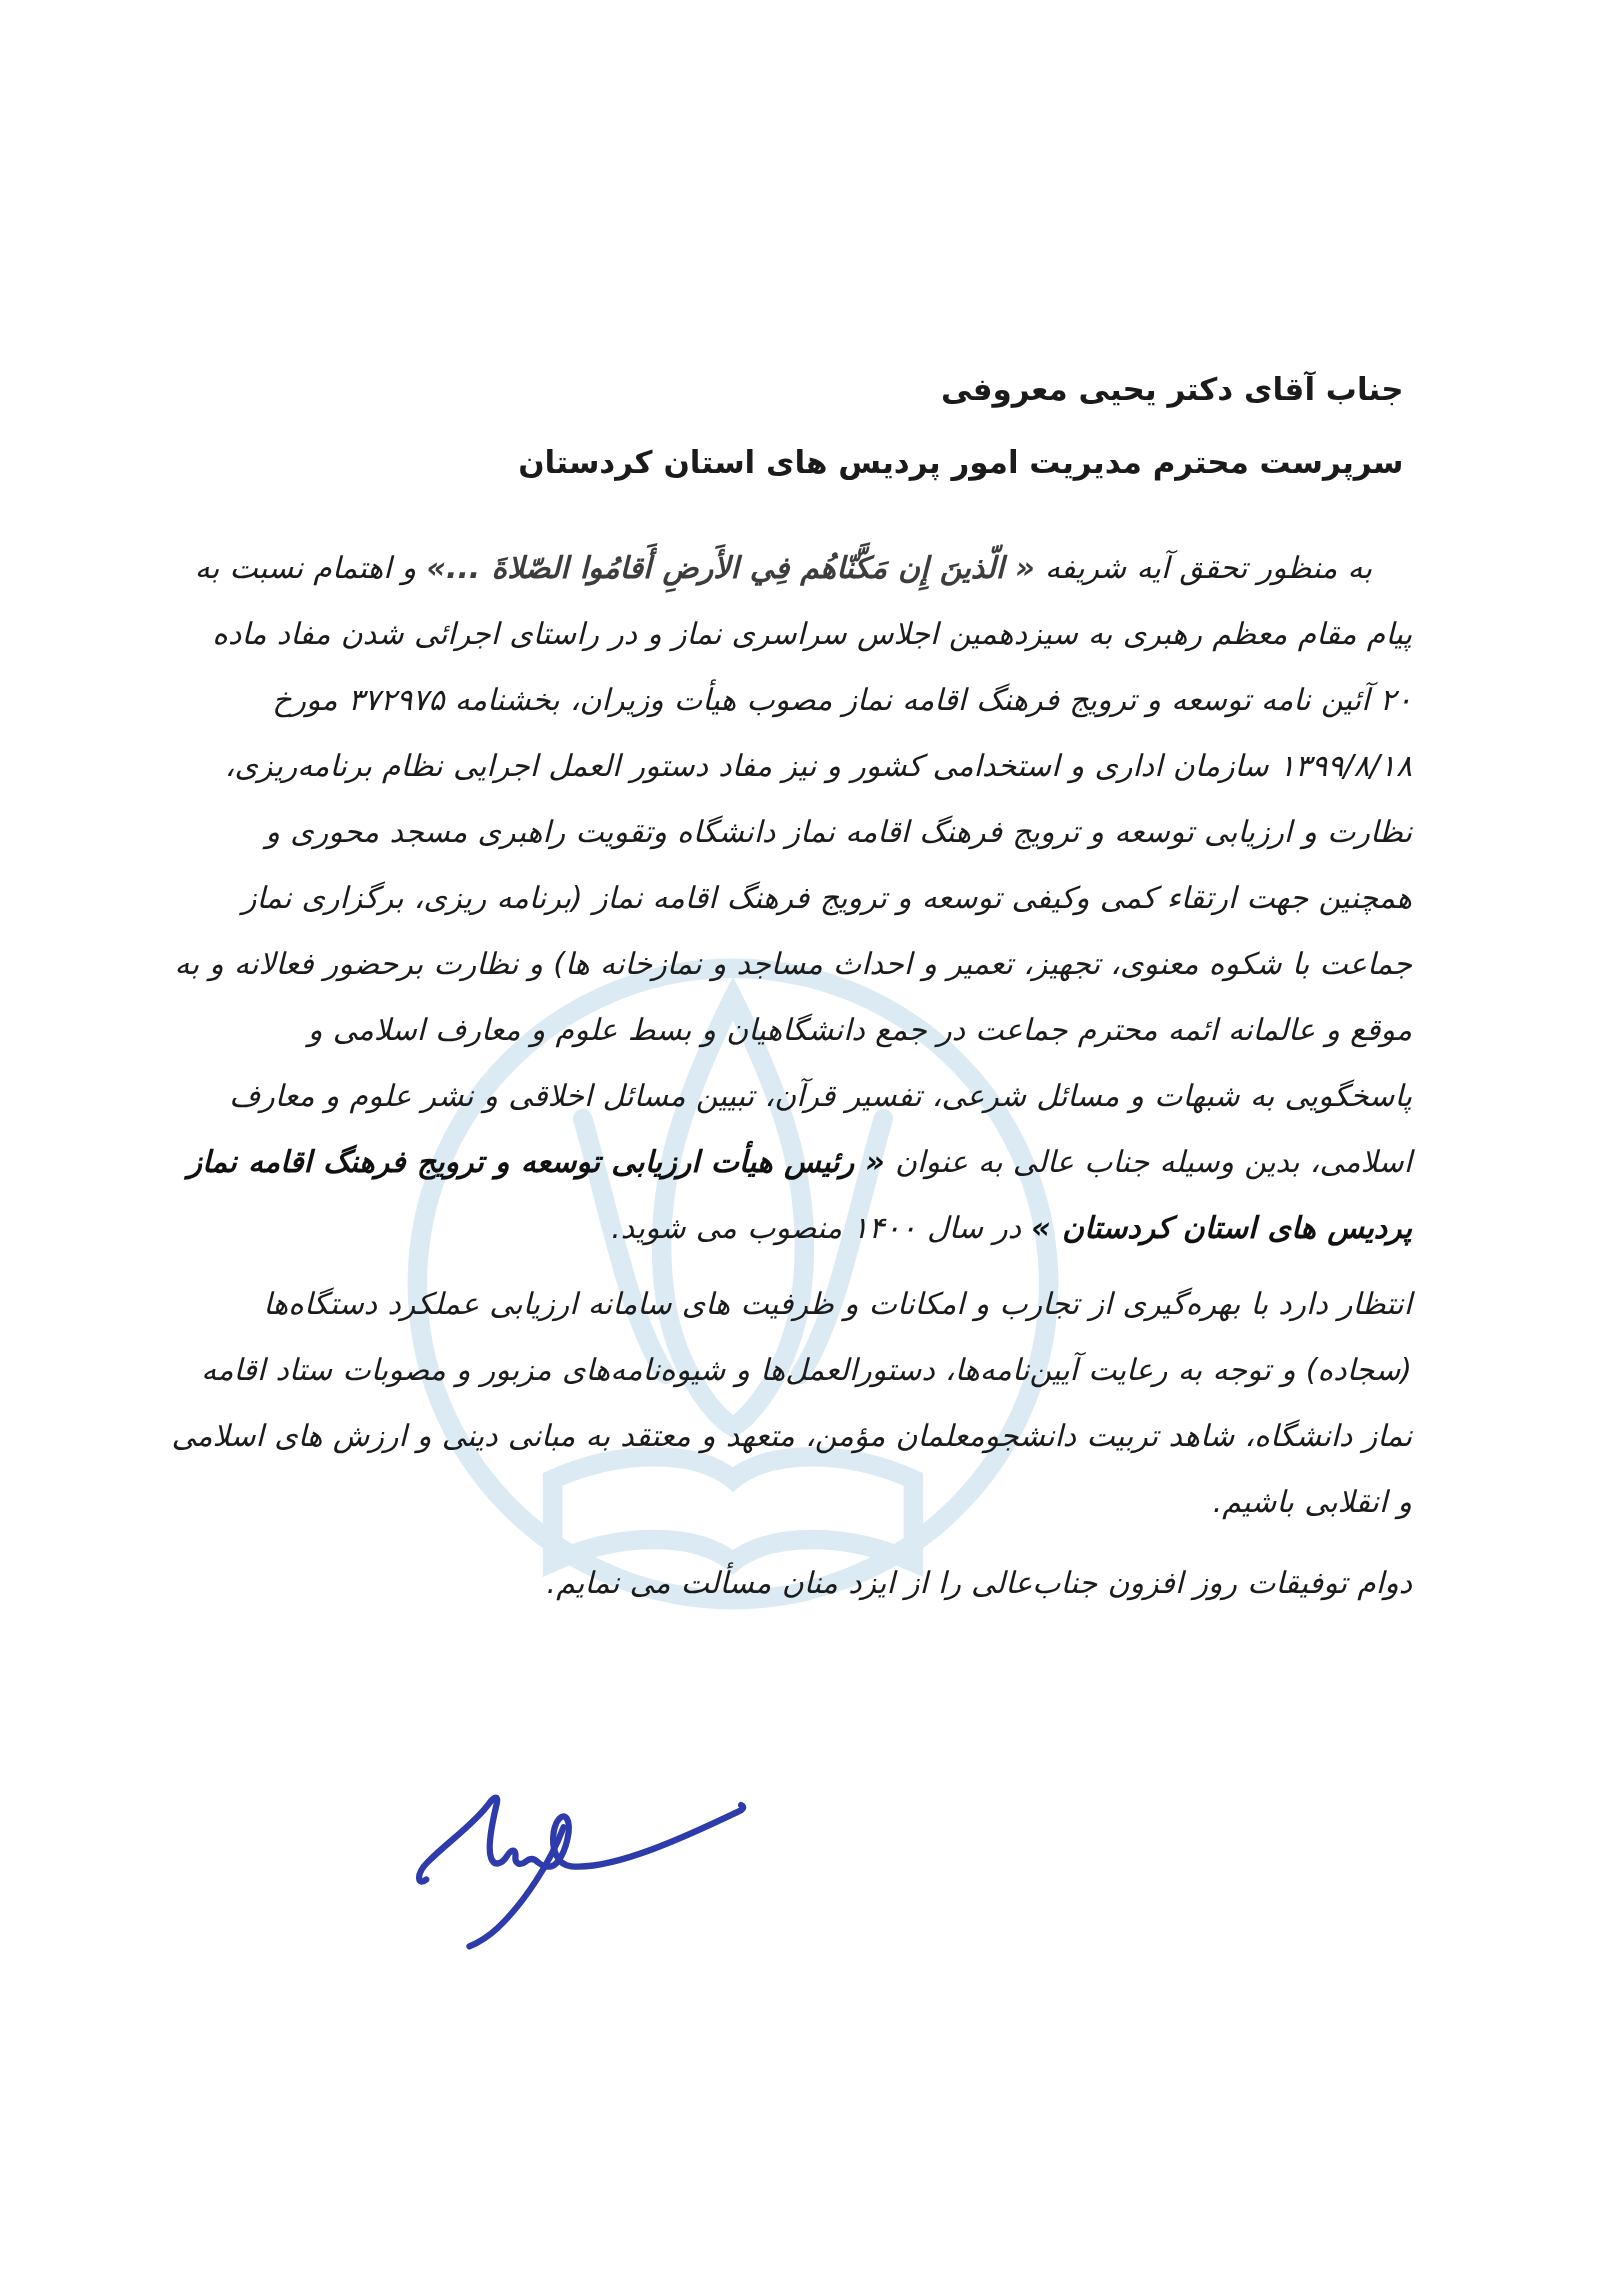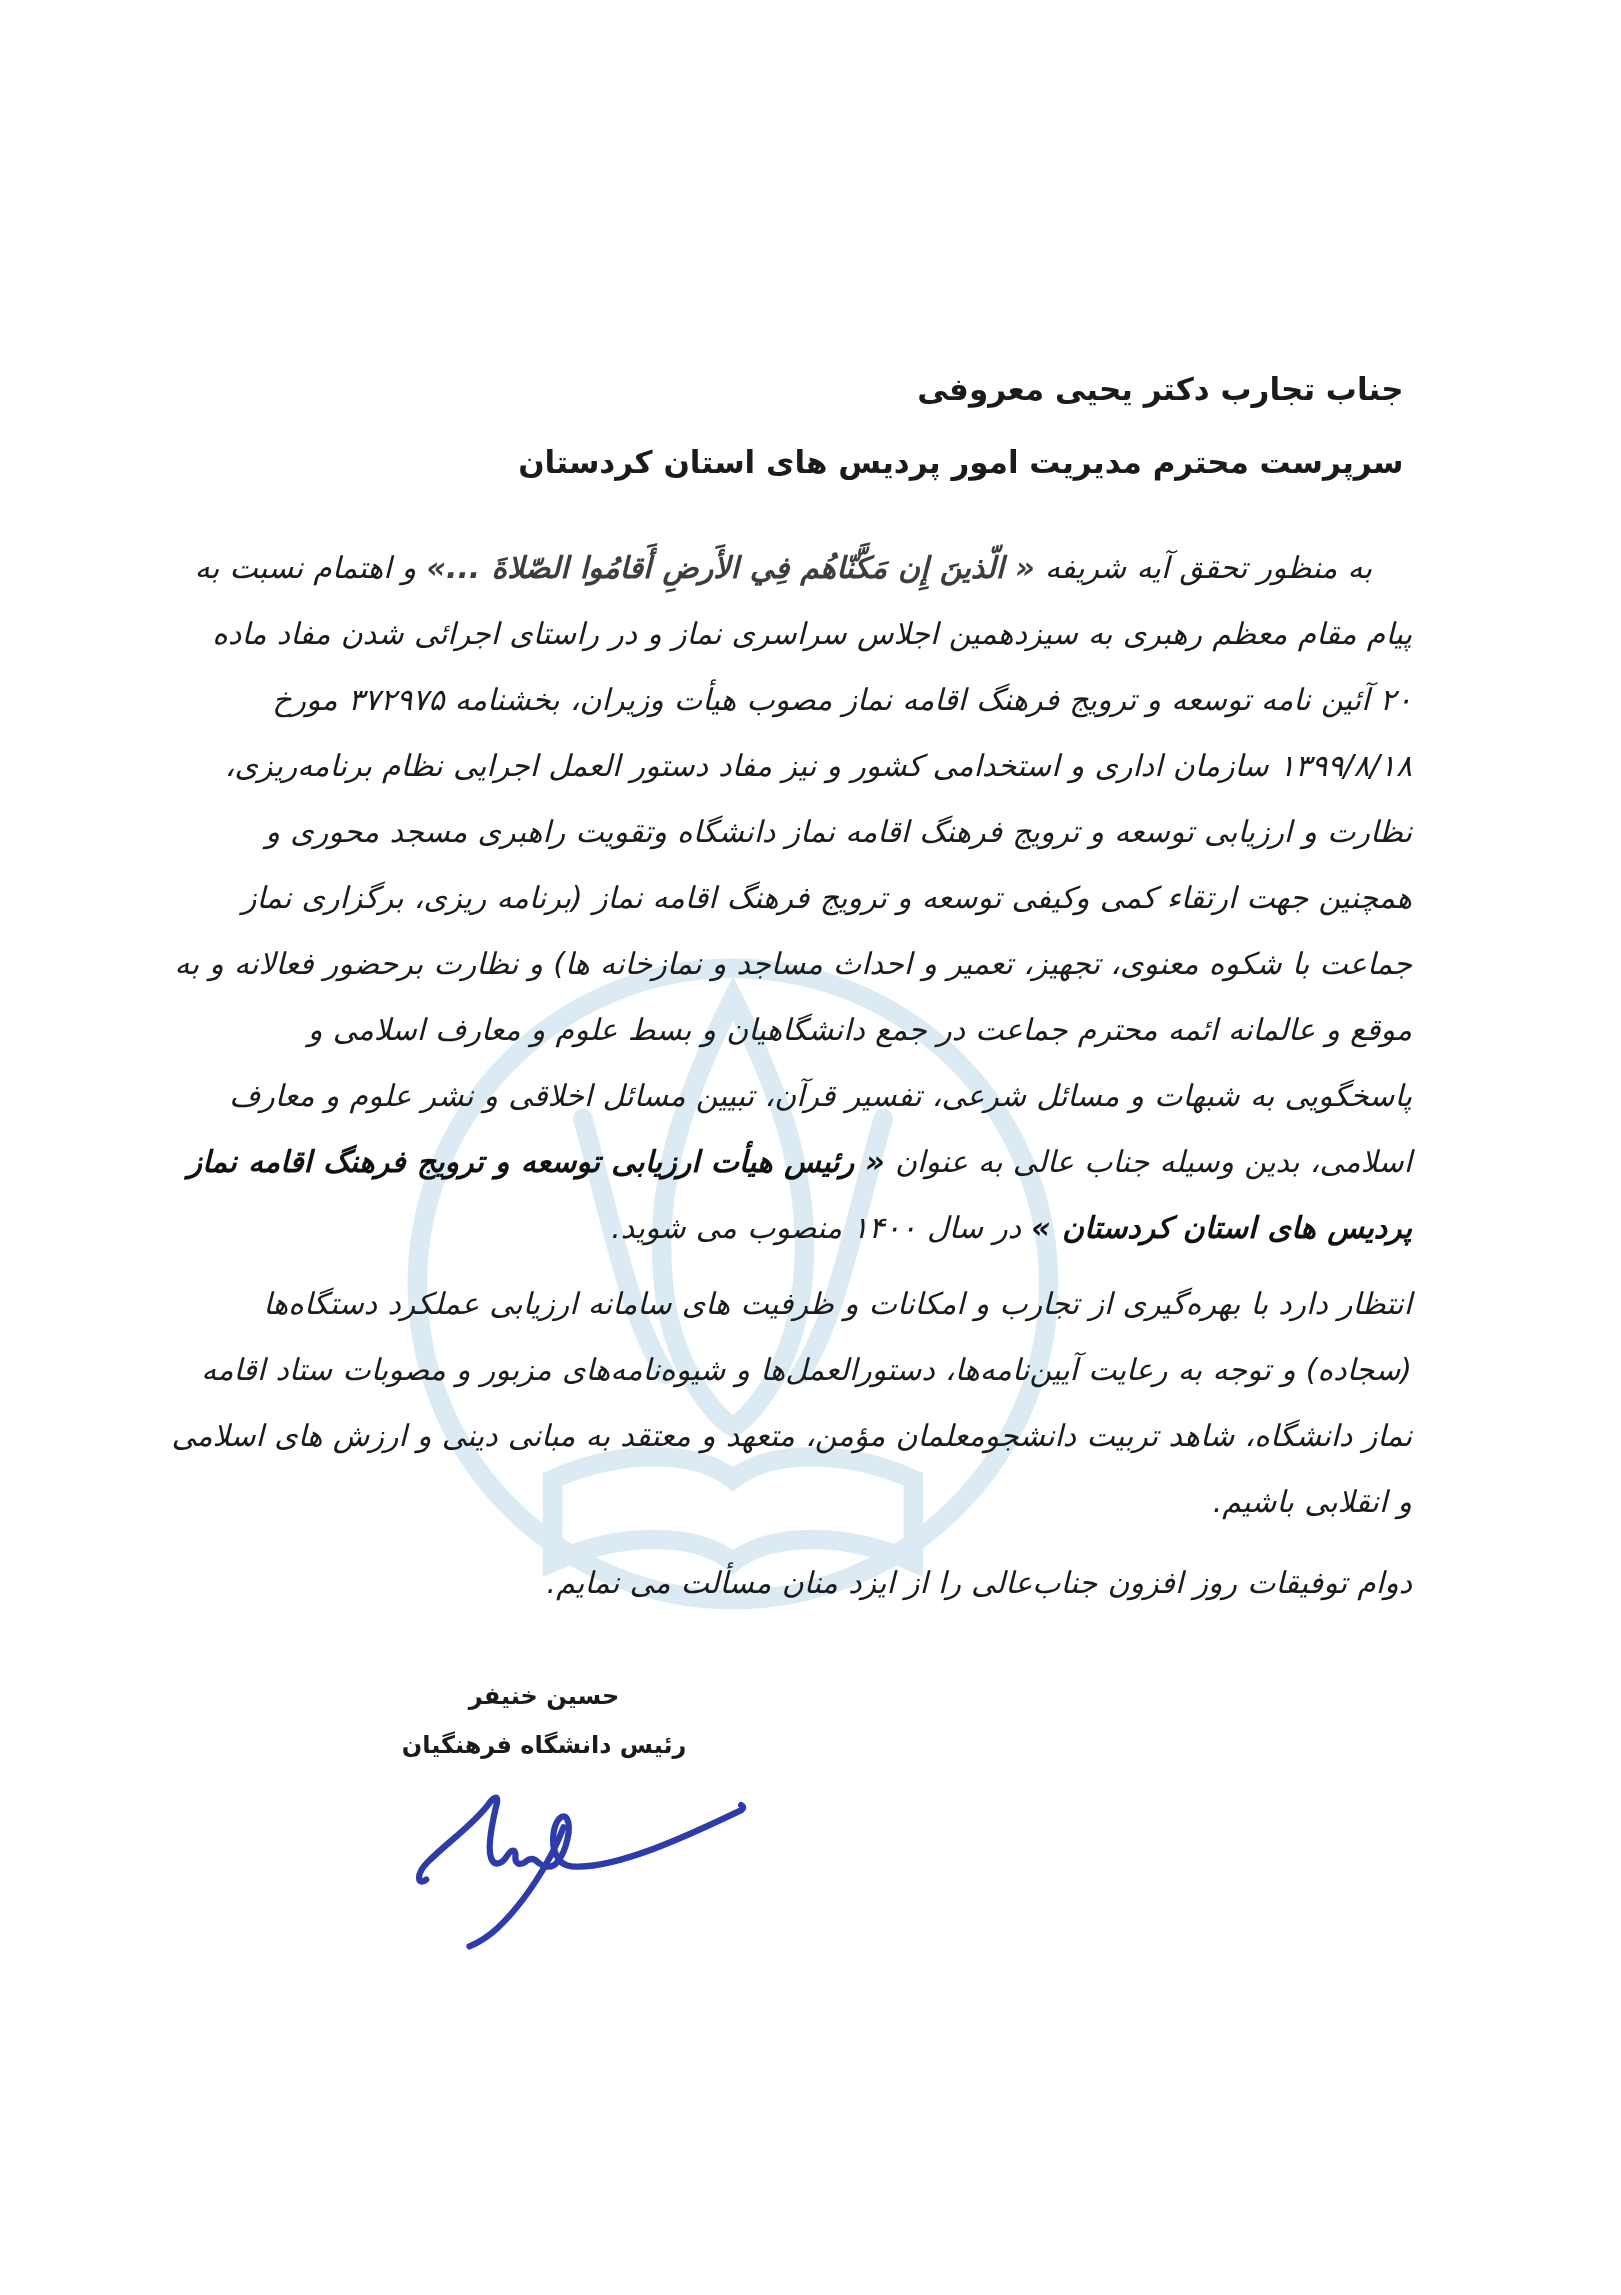--- a/index.html
+++ b/index.html
@@ -89,37 +89,33 @@
       <path d="M 450,260 C 380,400 340,520 360,660 C 375,760 430,820 450,830 C 470,820 525,760 540,660 C 560,520 520,400 450,260 Z"></path>
       <path d="M 250,420 C 290,560 310,680 360,760"></path>
       <path d="M 650,420 C 610,560 590,680 540,760"></path>
       <path d="M 210,900 C 300,860 400,860 450,900 C 500,860 600,860 690,900 L 690,1010 C 600,970 500,970 450,1010 C 400,970 300,970 210,1010 Z"></path>
     </g>
   </svg>
 
   <div class="textcol">
 
     <div class="recipient">
-      <div>جناب تجارب دکتر یحیی معروفی</div>
+      <div>جناب آقای دکتر یحیی معروفی</div>
       <div>سرپرست محترم مدیریت امور پردیس های استان کردستان</div>
     </div>
 
 
     <p class="bodypara p1"><span>به منظور تحقق آیه شریفه </span><span class="verse">« الّذینَ إِن مَکَّنّاهُم فِي الأَرضِ أَقامُوا الصّلاةَ ...»</span><span> و اهتمام نسبت به پیام مقام معظم رهبری به سیزدهمین اجلاس سراسری نماز و در راستای اجرائی شدن مفاد ماده ۲۰ آئین نامه توسعه و ترویج فرهنگ اقامه نماز مصوب هیأت وزیران، بخشنامه ۳۷۲۹۷۵ مورخ ۱۳۹۹/۸/۱۸ سازمان اداری و استخدامی کشور و نیز مفاد دستور العمل اجرایی نظام برنامه‌ریزی، نظارت و ارزیابی توسعه و ترویج فرهنگ اقامه نماز دانشگاه وتقویت راهبری مسجد محوری و همچنین جهت ارتقاء کمی وکیفی توسعه و ترویج فرهنگ اقامه نماز (برنامه ریزی، برگزاری نماز جماعت با شکوه معنوی، تجهیز، تعمیر و احداث مساجد و نمازخانه ها) و نظارت برحضور فعالانه و به موقع و عالمانه ائمه محترم جماعت در جمع دانشگاهیان و بسط علوم و معارف اسلامی و پاسخگویی به شبهات و مسائل شرعی، تفسیر قرآن، تبیین مسائل اخلاقی و نشر علوم و معارف اسلامی، بدین وسیله جناب عالی به عنوان </span><span class="bold-inline">« رئیس هیأت ارزیابی توسعه و ترویج فرهنگ اقامه نماز پردیس های استان کردستان »</span><span> در سال ۱۴۰۰ منصوب می شوید.</span></p>
 
     <p class="bodypara p2">انتظار دارد با بهره‌گیری از تجارب و امکانات و ظرفیت های سامانه ارزیابی عملکرد دستگاه‌ها (سجاده) و توجه به رعایت آیین‌نامه‌ها، دستورالعمل‌ها و شیوه‌نامه‌های مزبور و مصوبات ستاد اقامه نماز دانشگاه، شاهد تربیت دانشجومعلمان مؤمن، متعهد و معتقد به مبانی دینی و ارزش های اسلامی و انقلابی باشیم.</p>
 
     <p class="bodypara closing">دوام توفیقات روز افزون جناب‌عالی را از ایزد منان مسألت می نمایم.</p>
 
   </div>
 
-  <div class="sigblock">
-    <div>حسین خنیفر</div>
-    <div>رئیس دانشگاه فرهنگیان</div>
-  </div>
 
   <svg class="scribble" viewBox="0 0 560 300" aria-hidden="true">
     <g fill="none" stroke-width="9" stroke-linecap="round" stroke-linejoin="round" stroke="#2e3cab">
       <path d="M 50,173 C 38,183 34,166 52,148 C 82,118 118,94 140,64 C 148,53 154,52 151,65 C 144,94 138,128 143,142 C 147,154 158,152 166,139 C 172,129 179,129 178,140 C 177,150 184,154 193,147 C 199,142 205,143 210,148"></path>
       <path d="M 210,148 C 220,156 231,158 239,147 C 251,131 259,98 252,86 C 246,76 236,88 233,104 C 229,130 238,152 258,154 C 320,160 430,108 497,76 C 504,73 508,69 502,66"></path>
       <path d="M 247,98 C 228,148 192,205 152,243 C 138,256 124,264 112,269"></path>
     </g>
   </svg>
 
 </div>

